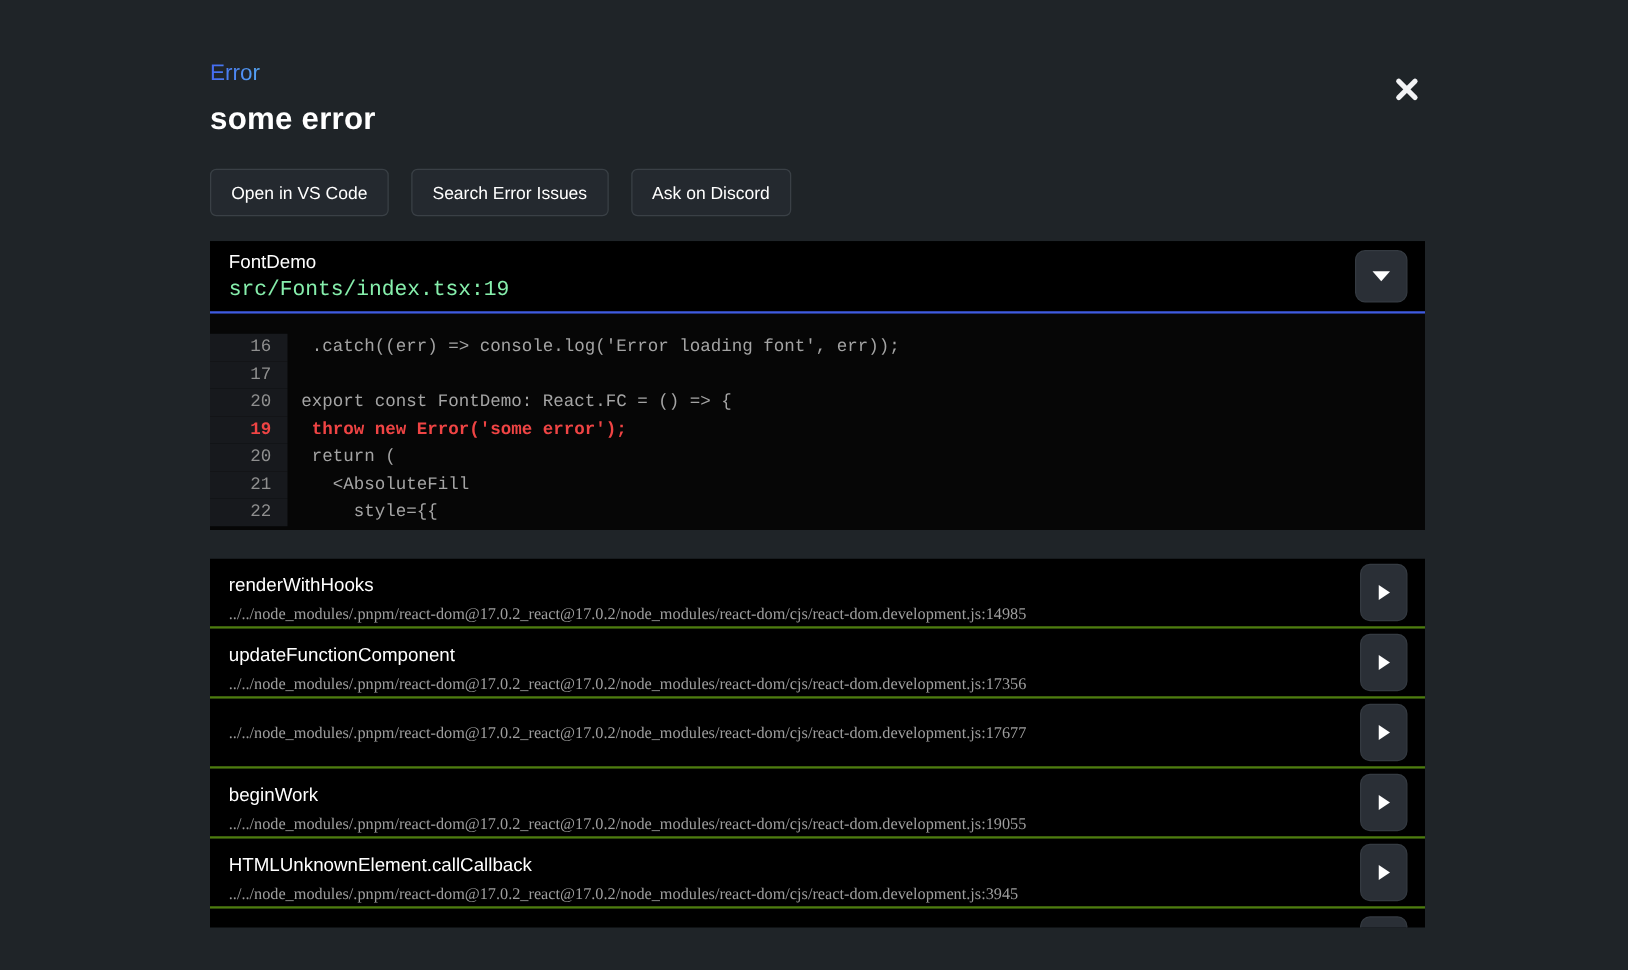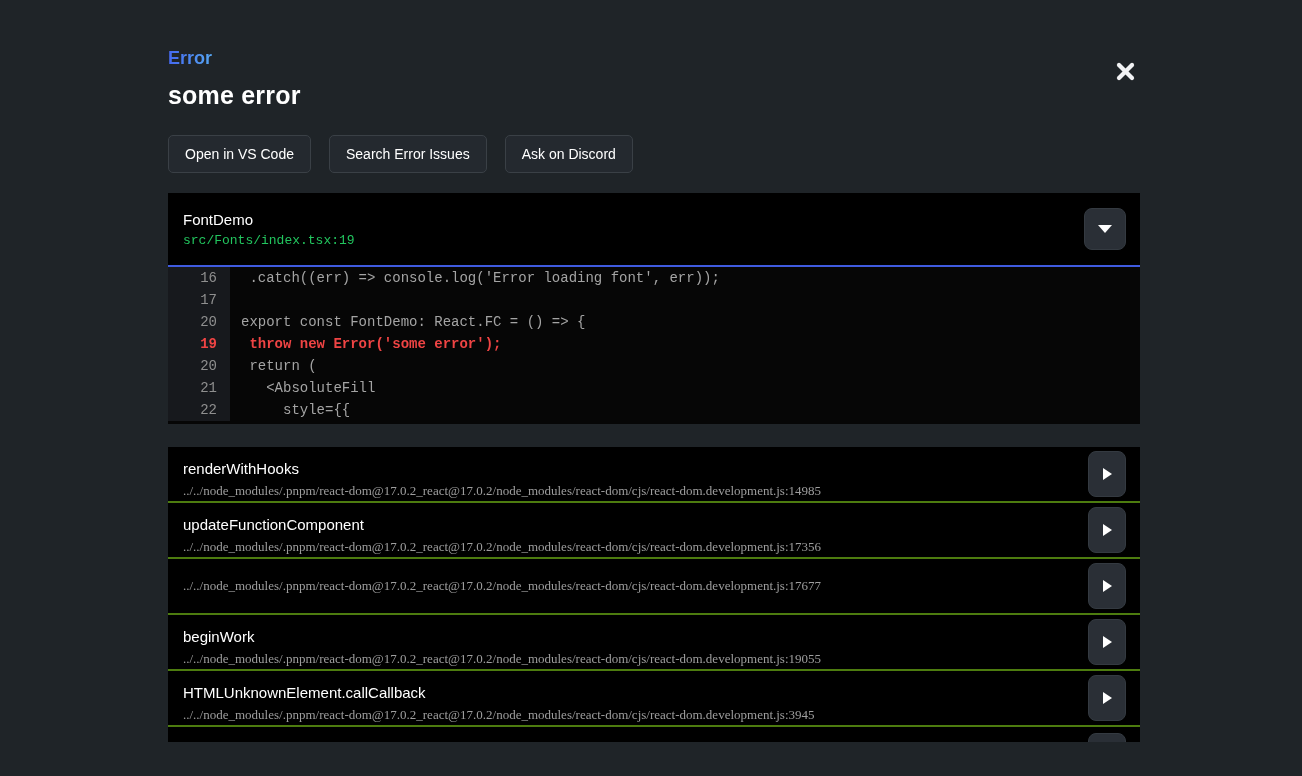--- a/index.html
+++ b/index.html
@@ -6,54 +6,54 @@
   html, body { width: 1302px; height: 776px; overflow: hidden; }
   body {
     background: #1f2428;
     font-family: "Liberation Sans", sans-serif;
     position: relative;
     color: #fff;
   }
   .content { position: absolute; left: 168px; top: 48px; width: 972px; }
 
   .kicker {
-    font-size: 18px; font-weight: bold;
+    font-size: 18px; font-weight: normal;
     background: linear-gradient(90deg, #4468f0, #55a5f2);
     -webkit-background-clip: text; background-clip: text;
     -webkit-text-fill-color: transparent; color: transparent;
     display: inline-block;
     text-align: center;
   }
   .title { font-size: 25px; font-weight: bold; color: #fff; margin-top: 12px; letter-spacing: 0.2px; }
 
   .actions { display: flex; gap: 18px; margin-top: 25px; }
   .actions button {
     background: #24292f; border: 1px solid #3a4046; border-radius: 5px;
     color: #fff; font-family: "Liberation Sans", sans-serif; font-size: 14px;
     padding: 10px 16px; cursor: pointer;
   }
 
   
   .code-card { margin-top: 20px; background: #000; }
   .code-header {
-    height: 74px; padding: 12px 14px 12px 15px;
+    height: 58px; padding: 12px 14px 12px 15px;
     display: flex; align-items: center; justify-content: space-between;
     border-bottom: 2px solid #3f5be0; background: #000;
   }
   .code-title { font-size: 15px; color: #fff; }
-  .code-loc { font-family: "Liberation Mono", "DejaVu Sans Mono", monospace; font-size: 13px; color: #22c55e; margin-top: 5px; }
+  .code-loc { font-family: "Liberation Mono", "DejaVu Sans Mono", monospace; font-size: 17px; color: #86efac; margin-top: 5px; }
   .sq-btn {
     width: 42px; height: 42px; background: #2a2f36; border: 1px solid #343a41;
     border-radius: 8px; display: flex; align-items: center; justify-content: center;
     cursor: pointer; flex: none;
   }
   .tri-down { width: 0; height: 0; border-left: 7px solid transparent; border-right: 7px solid transparent; border-top: 8px solid #fff; }
   .tri-right { width: 0; height: 0; border-top: 6px solid transparent; border-bottom: 6px solid transparent; border-left: 9px solid #fff; }
 
-  .code-body { background: #060606; padding: 0 0 3px 0; }
+  .code-body { background: #060606; padding: 16px 0 3px 0; }
   .code-line { display: flex; line-height: 22px; font-family: "Liberation Mono", "DejaVu Sans Mono", monospace; font-size: 14px; }
   .code-line .ln {
     width: 62px; flex: none; background: #17191d; color: #8f8f8f;
     text-align: right; padding-right: 13px; white-space: pre;
   }
   .code-line .ct { flex: 1; color: #a4a4a4; white-space: pre; padding-left: 11px; }
   .code-line.hl .ln, .code-line.hl .ct { color: #ef4444; font-weight: bold; }
 
   
   .stack-list { margin-top: 23px; }

